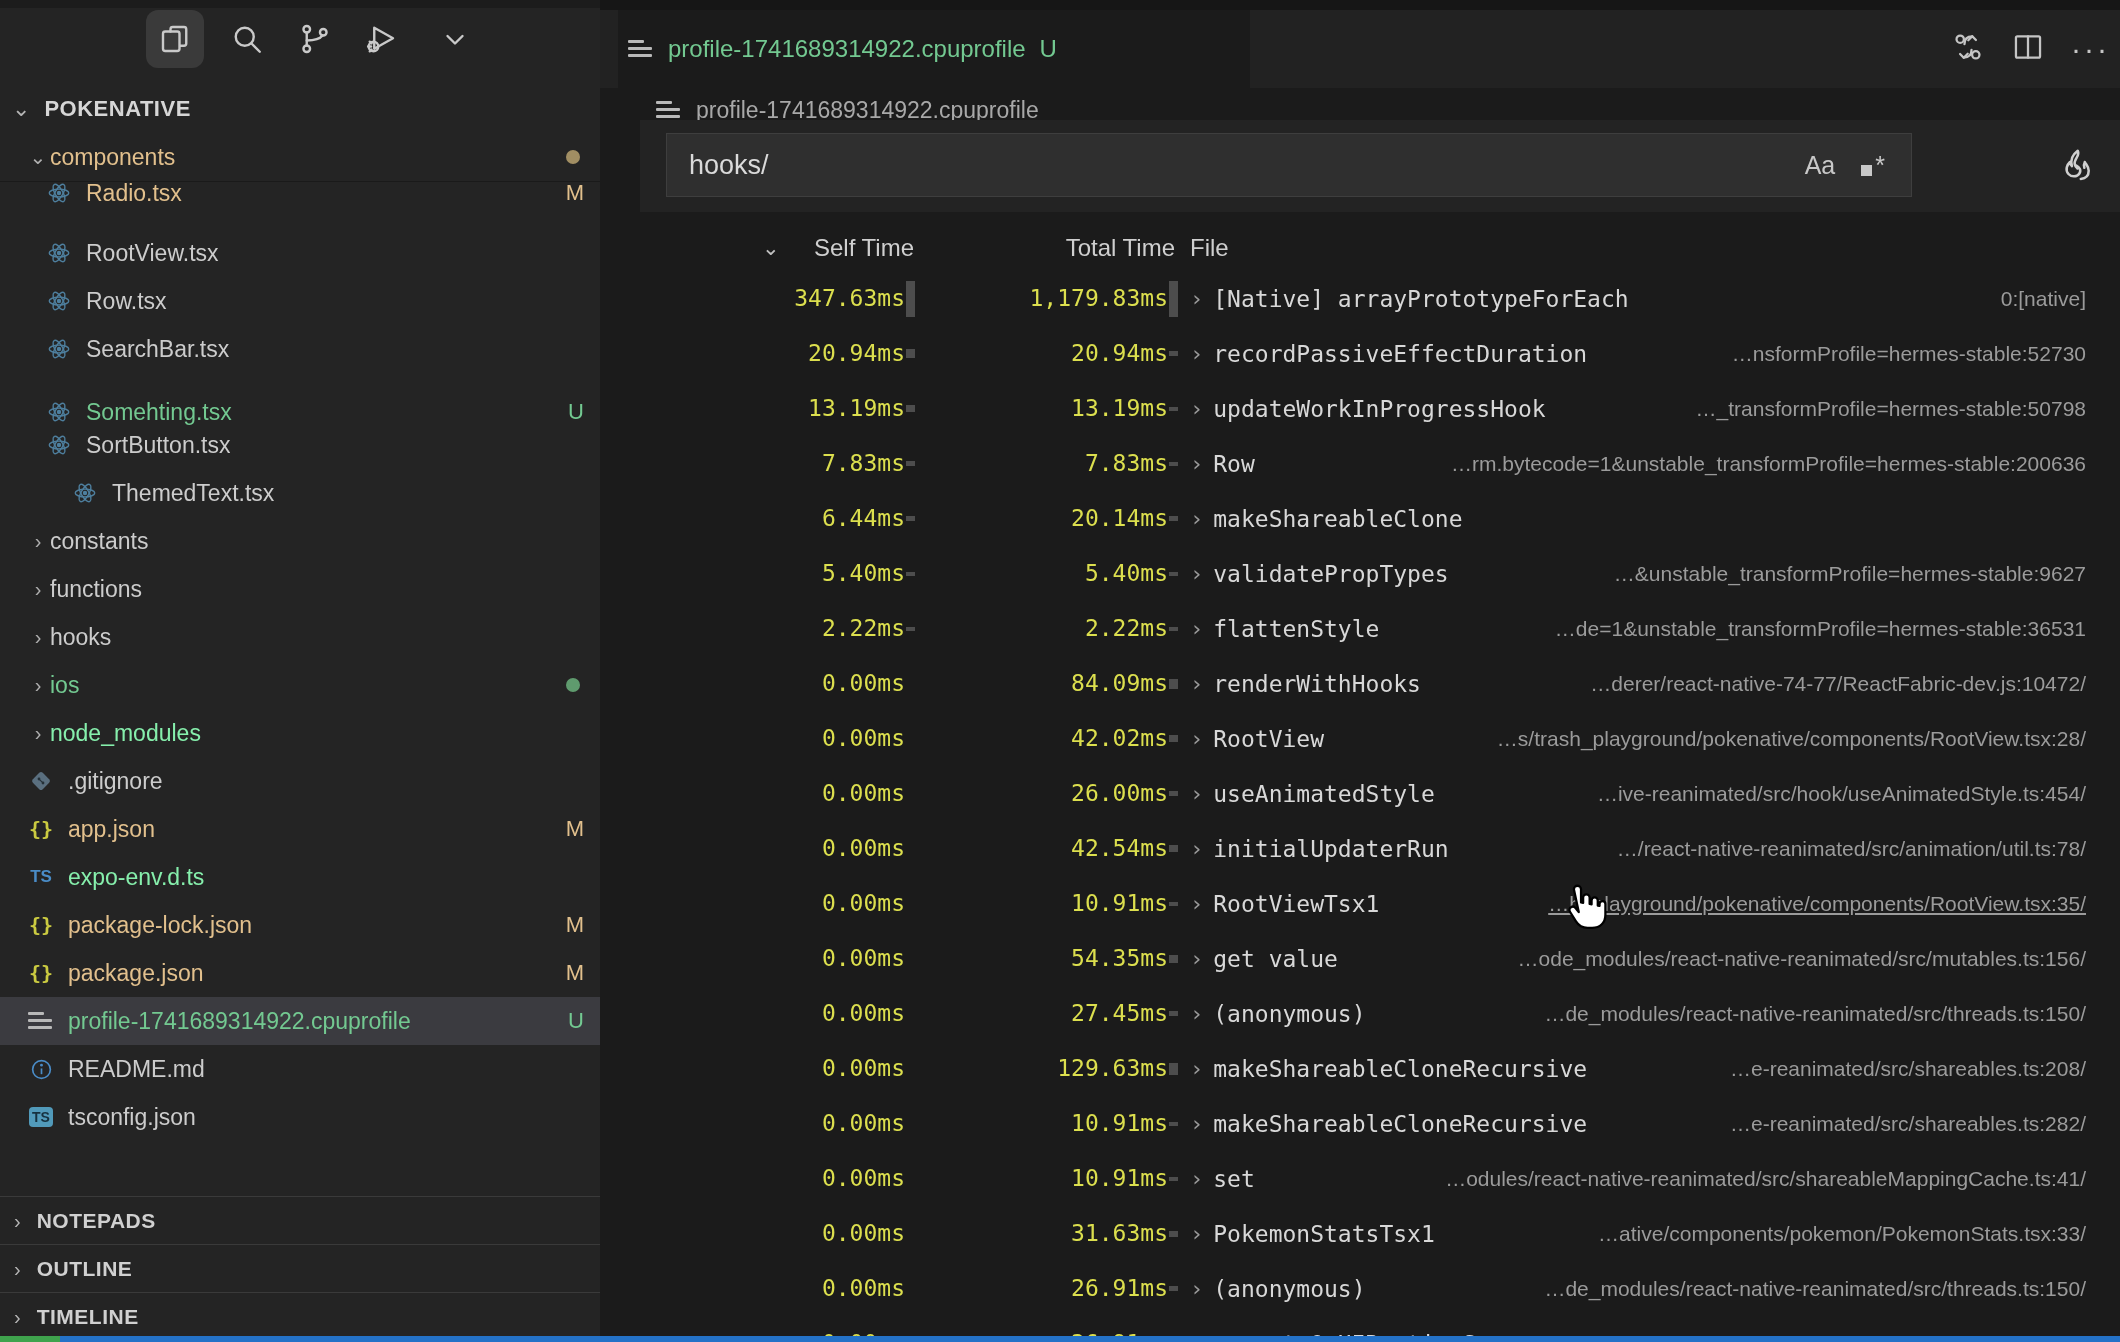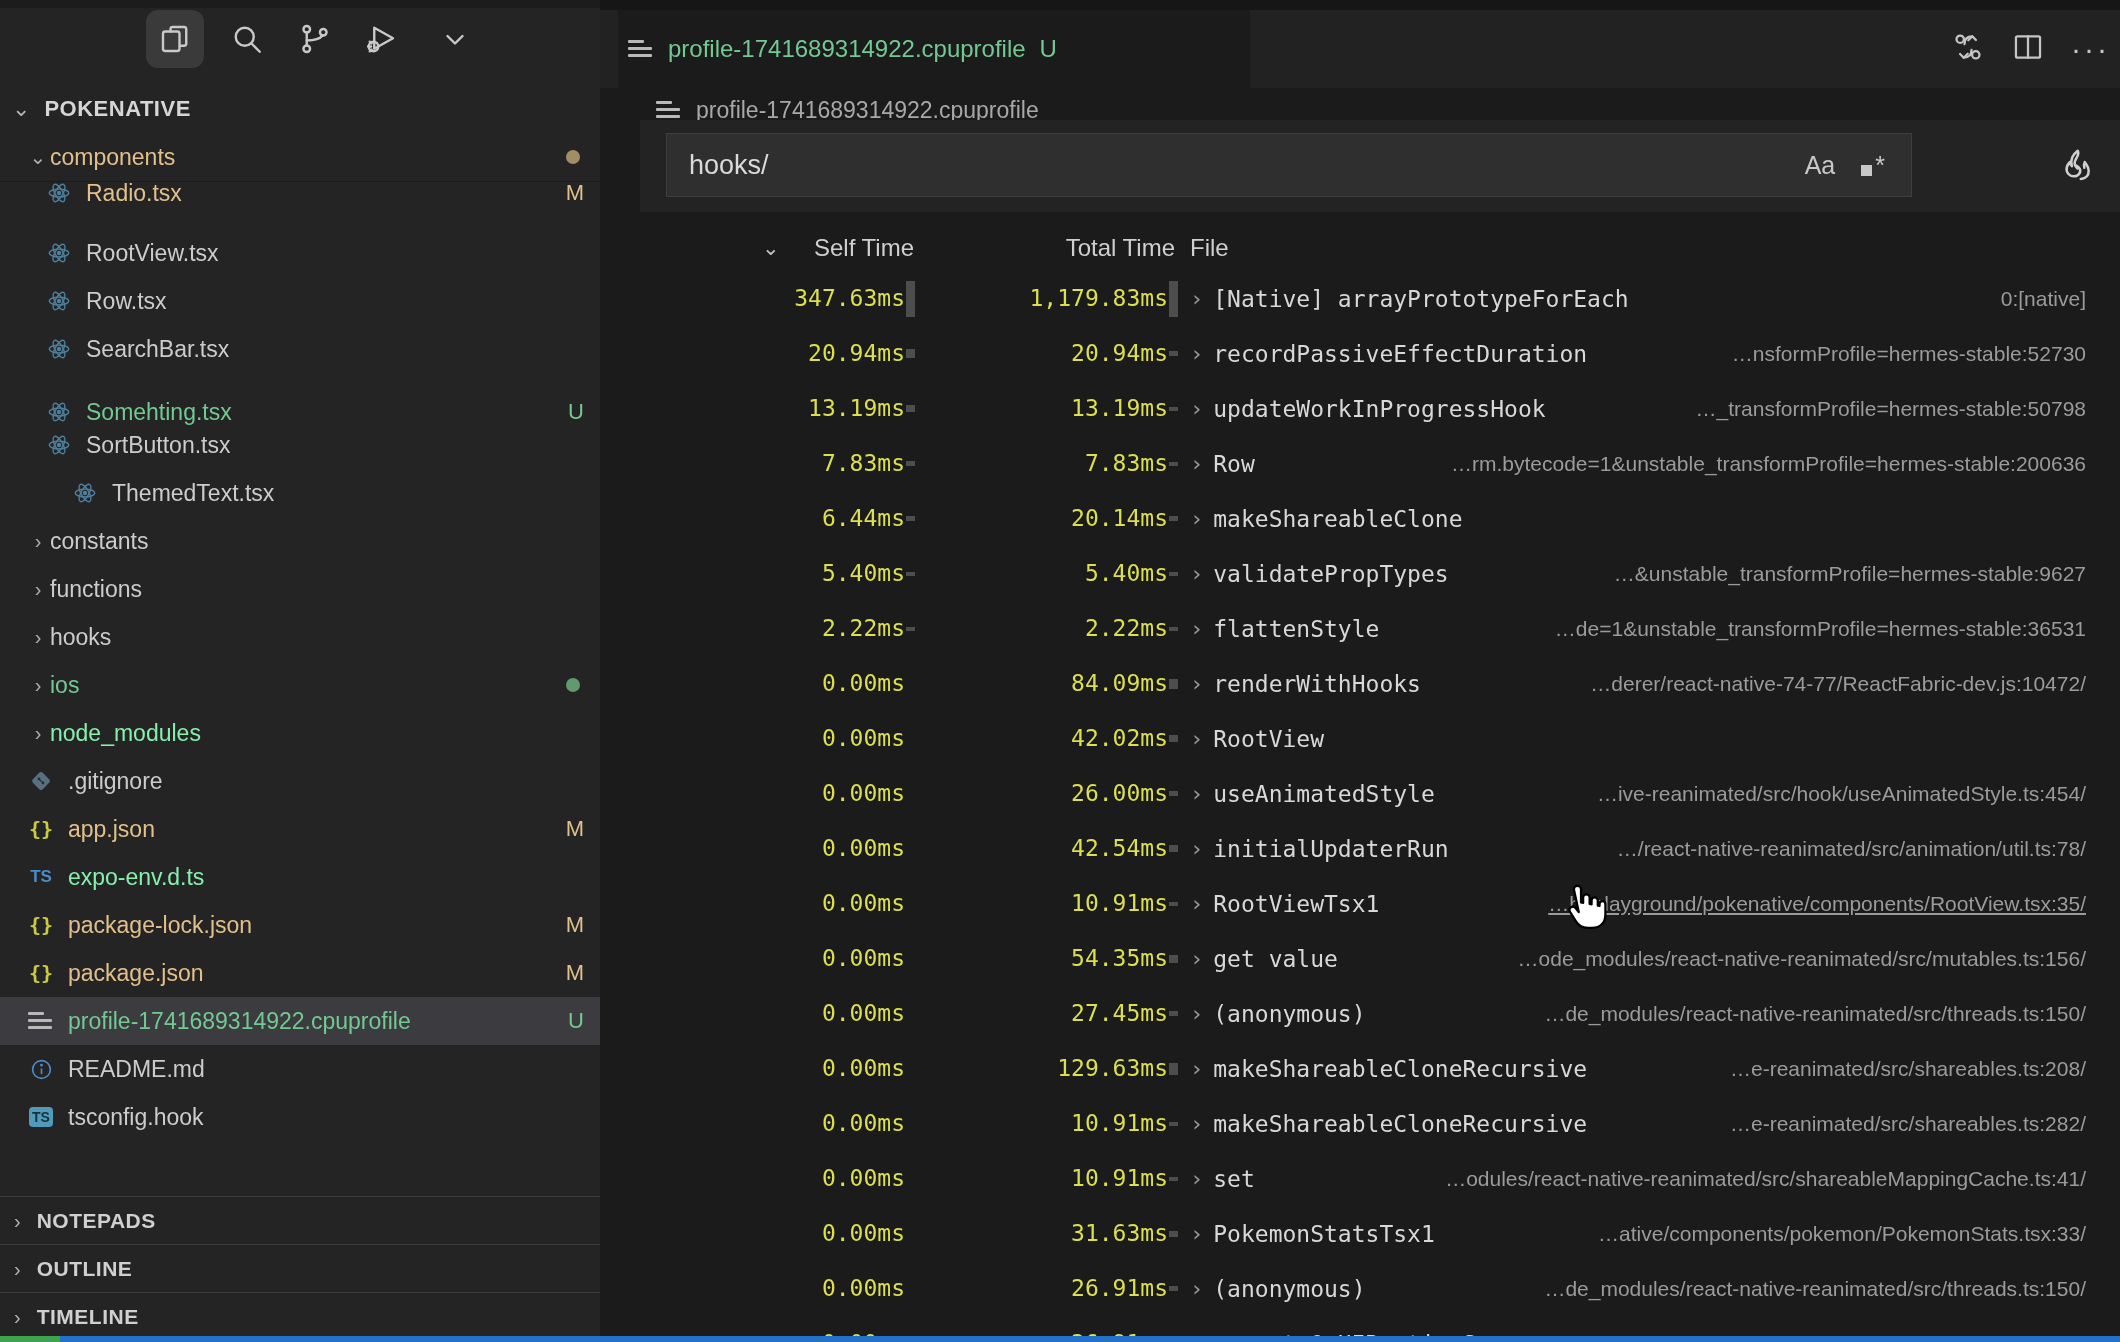--- a/index.html
+++ b/index.html
@@ -309,21 +309,21 @@
               <circle cx="12" cy="7.8" r="0.6" fill="#4a8cc7"></circle>
             </svg>
           </span>
           <span class="tlabel c-normal">README.md</span>
         </div>
         <div class="titem" style="top: 960px;">
           <span style="width:26px;flex:none"></span>
           <span class="ticon">
             <span style="font-size:14px;font-weight:bold;color:#16313f;background:#519aba;border-radius:4px;padding:2px 3px">TS</span>
           </span>
-          <span class="tlabel c-normal">tsconfig.hook</span>
+          <span class="tlabel c-normal">tsconfig.json</span>
         </div>
       </div>
     <div class="sticky-line"></div>
 
     <div id="bsections">
         <div class="bsection" style="top: 1196px;">
           <span class="chev">›</span>
           <span class="lbl">NOTEPADS</span>
         </div>
         <div class="bsection" style="top: 1244px;">
@@ -488,20 +488,21 @@
             <span class="fpath">…derer/react-native-74-77/ReactFabric-dev.js:10472/</span>
           </span>
         </div>
         <div class="trow" style="top: 440px;">
           <span class="tnum self">0.00ms</span>
           <span class="tnum total">42.02ms</span>
           <div class="gauge" style="left:569px;top:24px;height:7px"></div>
           <span class="tfile">
             <span class="rchev">›</span>
             <span class="fname">RootView</span>
+            <span class="fpath">…s/trash_playground/pokenative/components/RootView.tsx:28/</span>
           </span>
         </div>
         <div class="trow" style="top: 495px;">
           <span class="tnum self">0.00ms</span>
           <span class="tnum total">26.00ms</span>
           <div class="gauge" style="left:569px;top:25px;height:5px"></div>
           <span class="tfile">
             <span class="rchev">›</span>
             <span class="fname">useAnimatedStyle</span>
             <span class="fpath">…ive-reanimated/src/hook/useAnimatedStyle.ts:454/</span>

